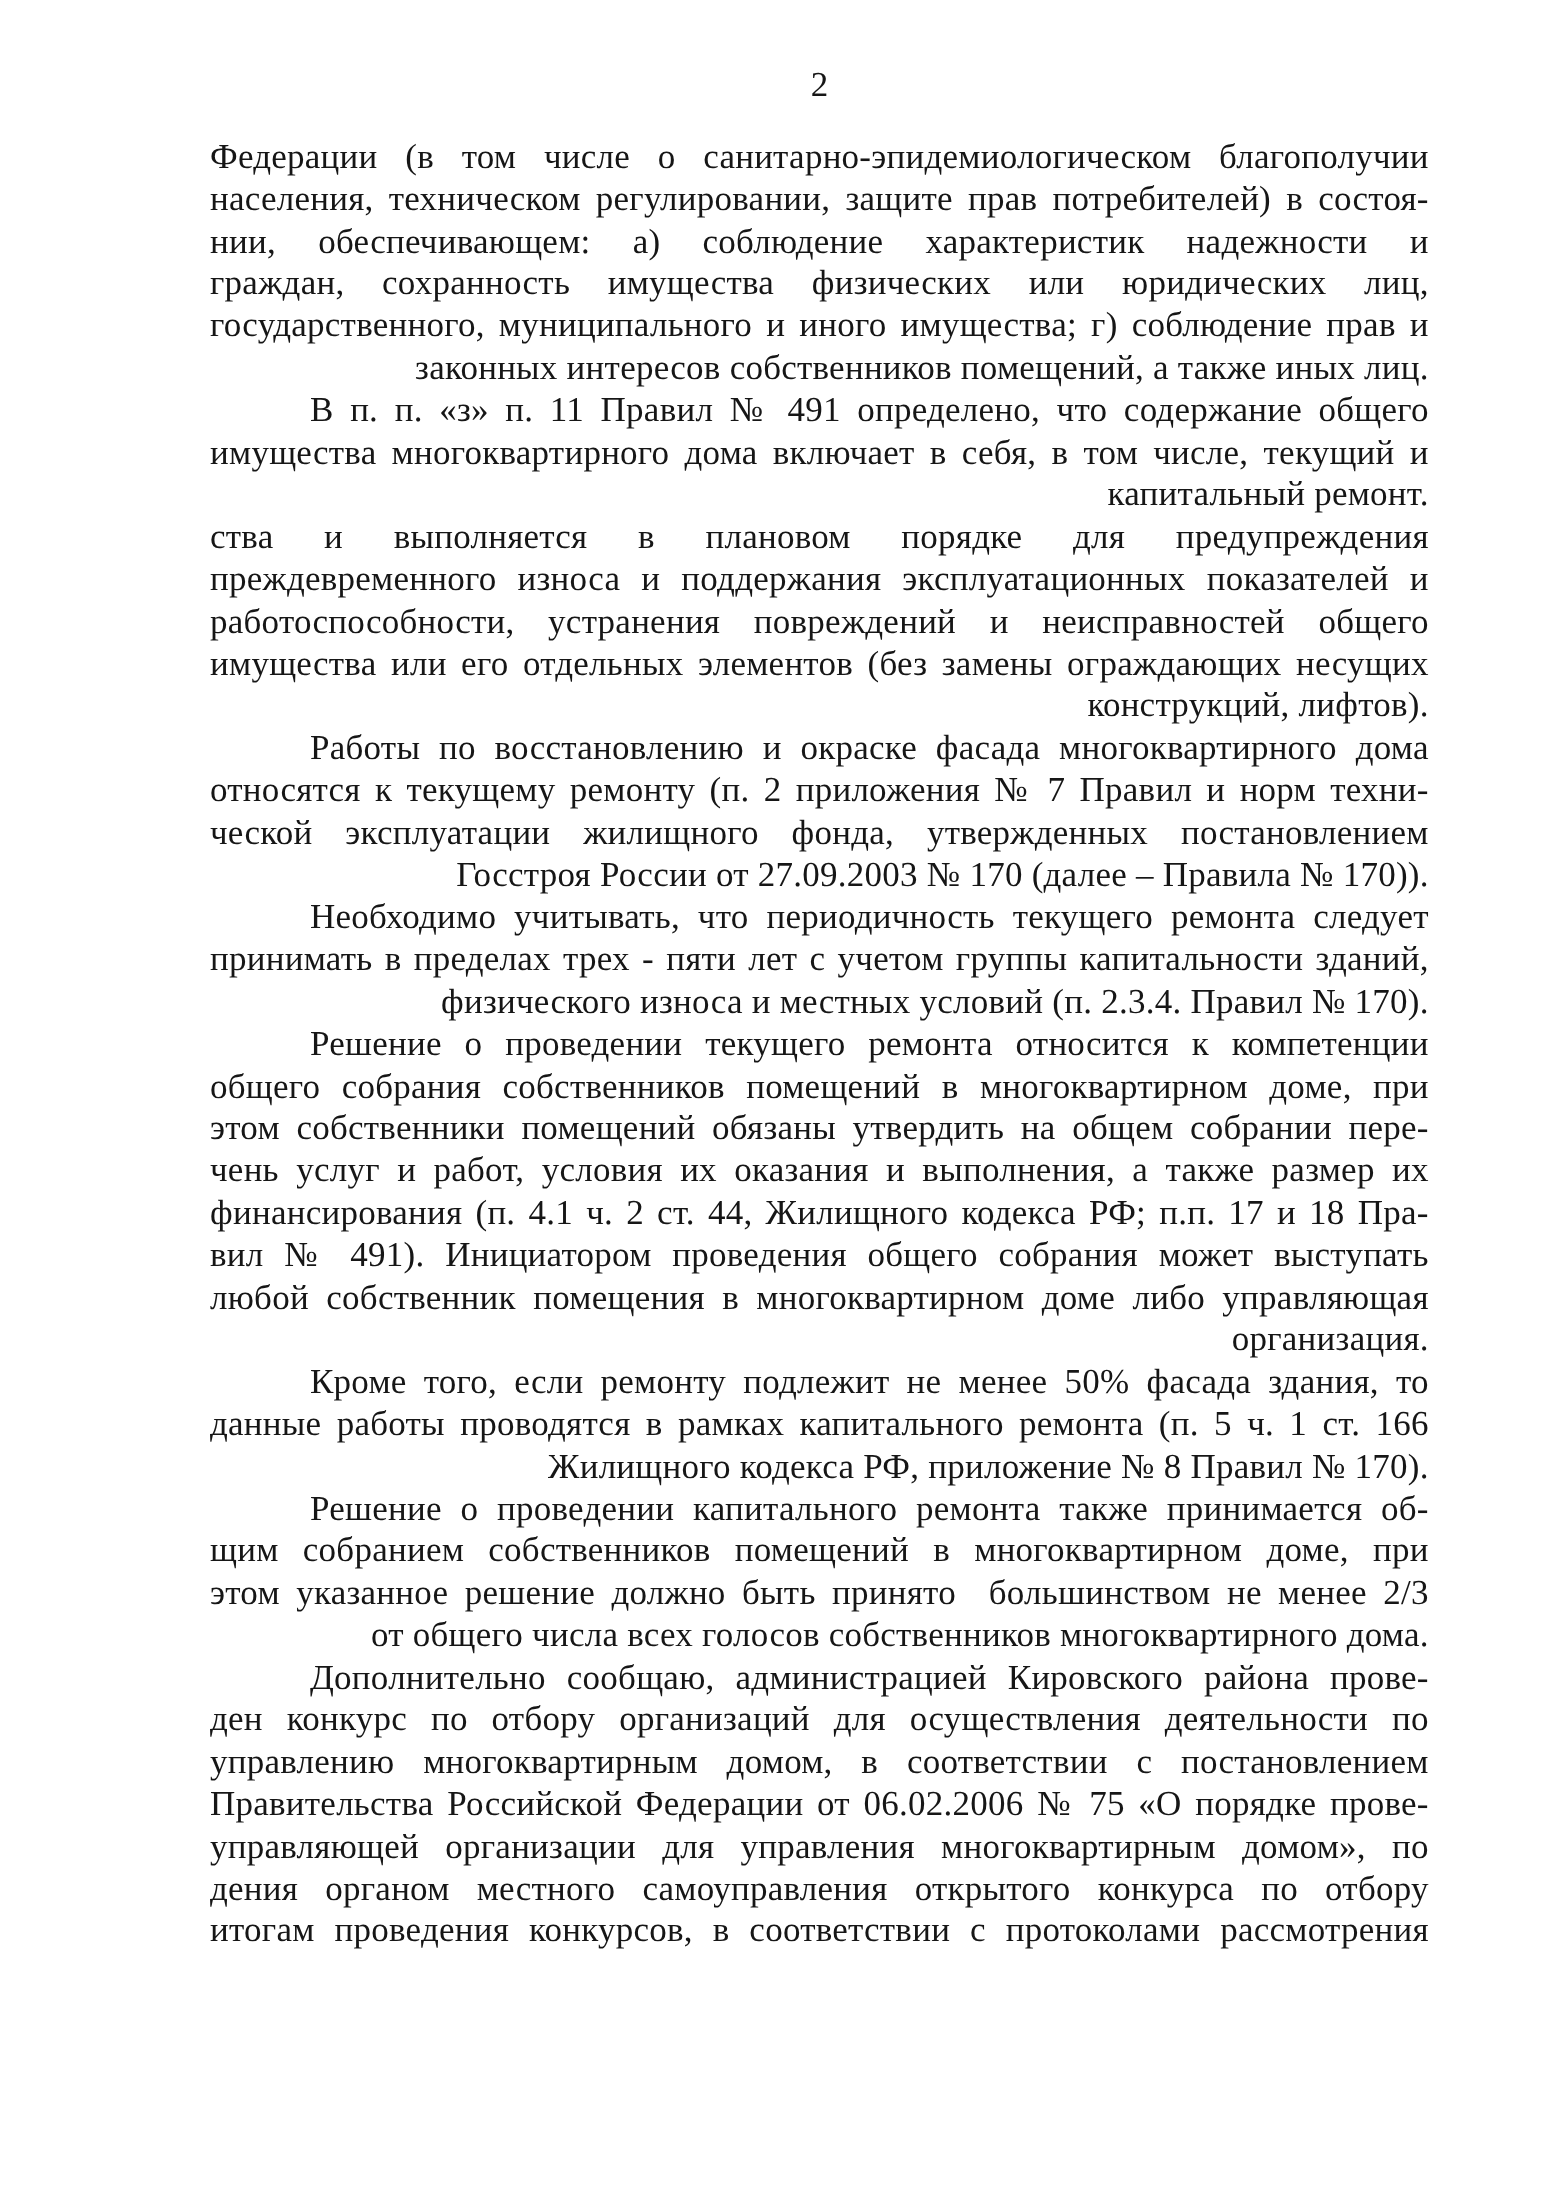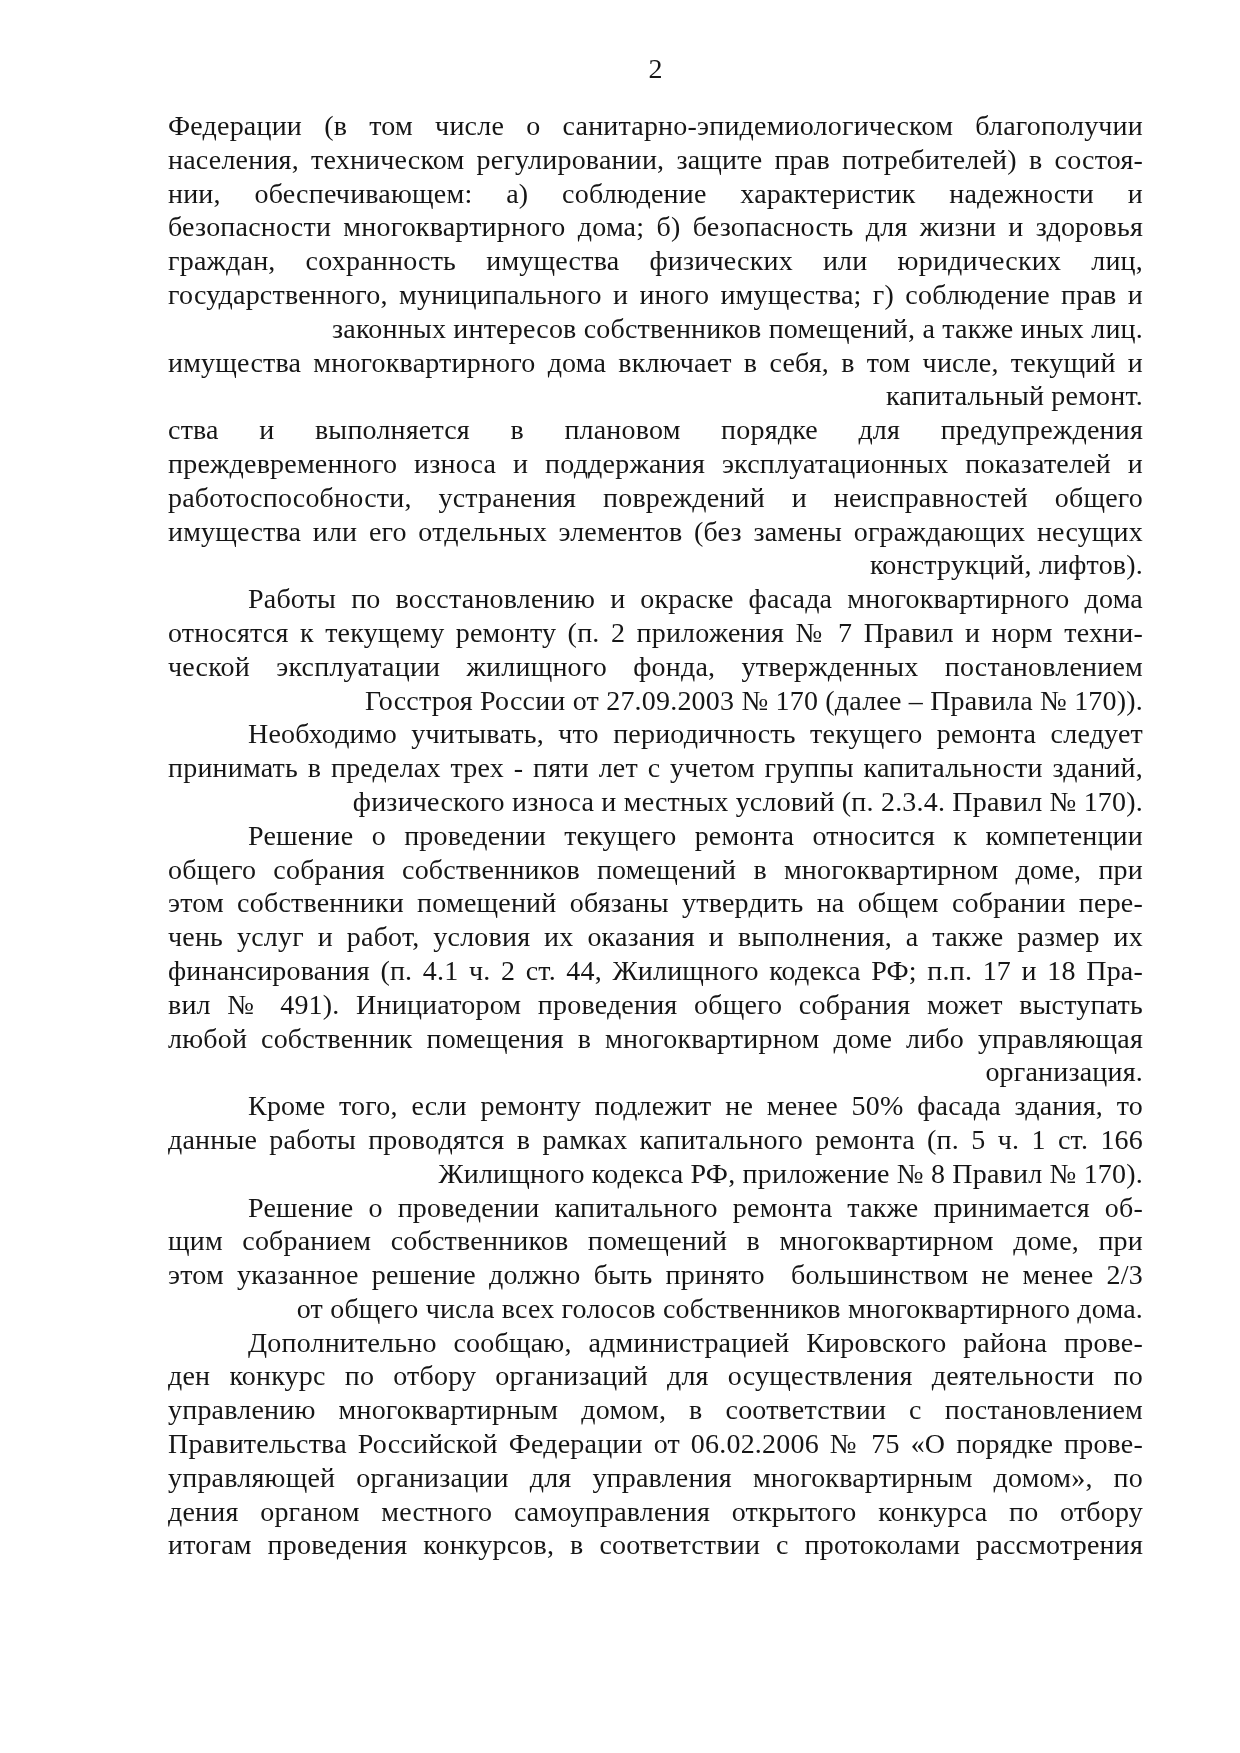--- a/index.html
+++ b/index.html
@@ -54,26 +54,26 @@
 </head>
 <body>
 
 <div class="page">
   <div class="page-number">2</div>
   <div class="text-block" id="text-block">
       <div class="paragraph">
         <div class="line j">Федерации (в том числе о санитарно-эпидемиологическом благополучии</div>
         <div class="line j">населения, техническом регулировании, защите прав потребителей) в состоя-</div>
         <div class="line j">нии, обеспечивающем: а) соблюдение характеристик надежности и</div>
-        <div class="line j">безопасности многоквартирного дома; б) безопасность для жизни и здоровья</div>
         <div class="line j">граждан, сохранность имущества физических или юридических лиц,</div>
         <div class="line j">государственного, муниципального и иного имущества; г) соблюдение прав и</div>
         <div class="line">законных интересов собственников помещений, а также иных лиц.</div>
       </div>
       <div class="paragraph">
+        <div class="line j indent">В п. п. «з» п. 11 Правил № 491 определено, что содержание общего</div>
         <div class="line j">имущества многоквартирного дома включает в себя, в том числе, текущий и</div>
         <div class="line">капитальный ремонт.</div>
       </div>
       <div class="paragraph">
         <div class="line j">ства и выполняется в плановом порядке для предупреждения</div>
         <div class="line j">преждевременного износа и поддержания эксплуатационных показателей и</div>
         <div class="line j">работоспособности, устранения повреждений и неисправностей общего</div>
         <div class="line j">имущества или его отдельных элементов (без замены ограждающих несущих</div>
         <div class="line">конструкций, лифтов).</div>
       </div>

